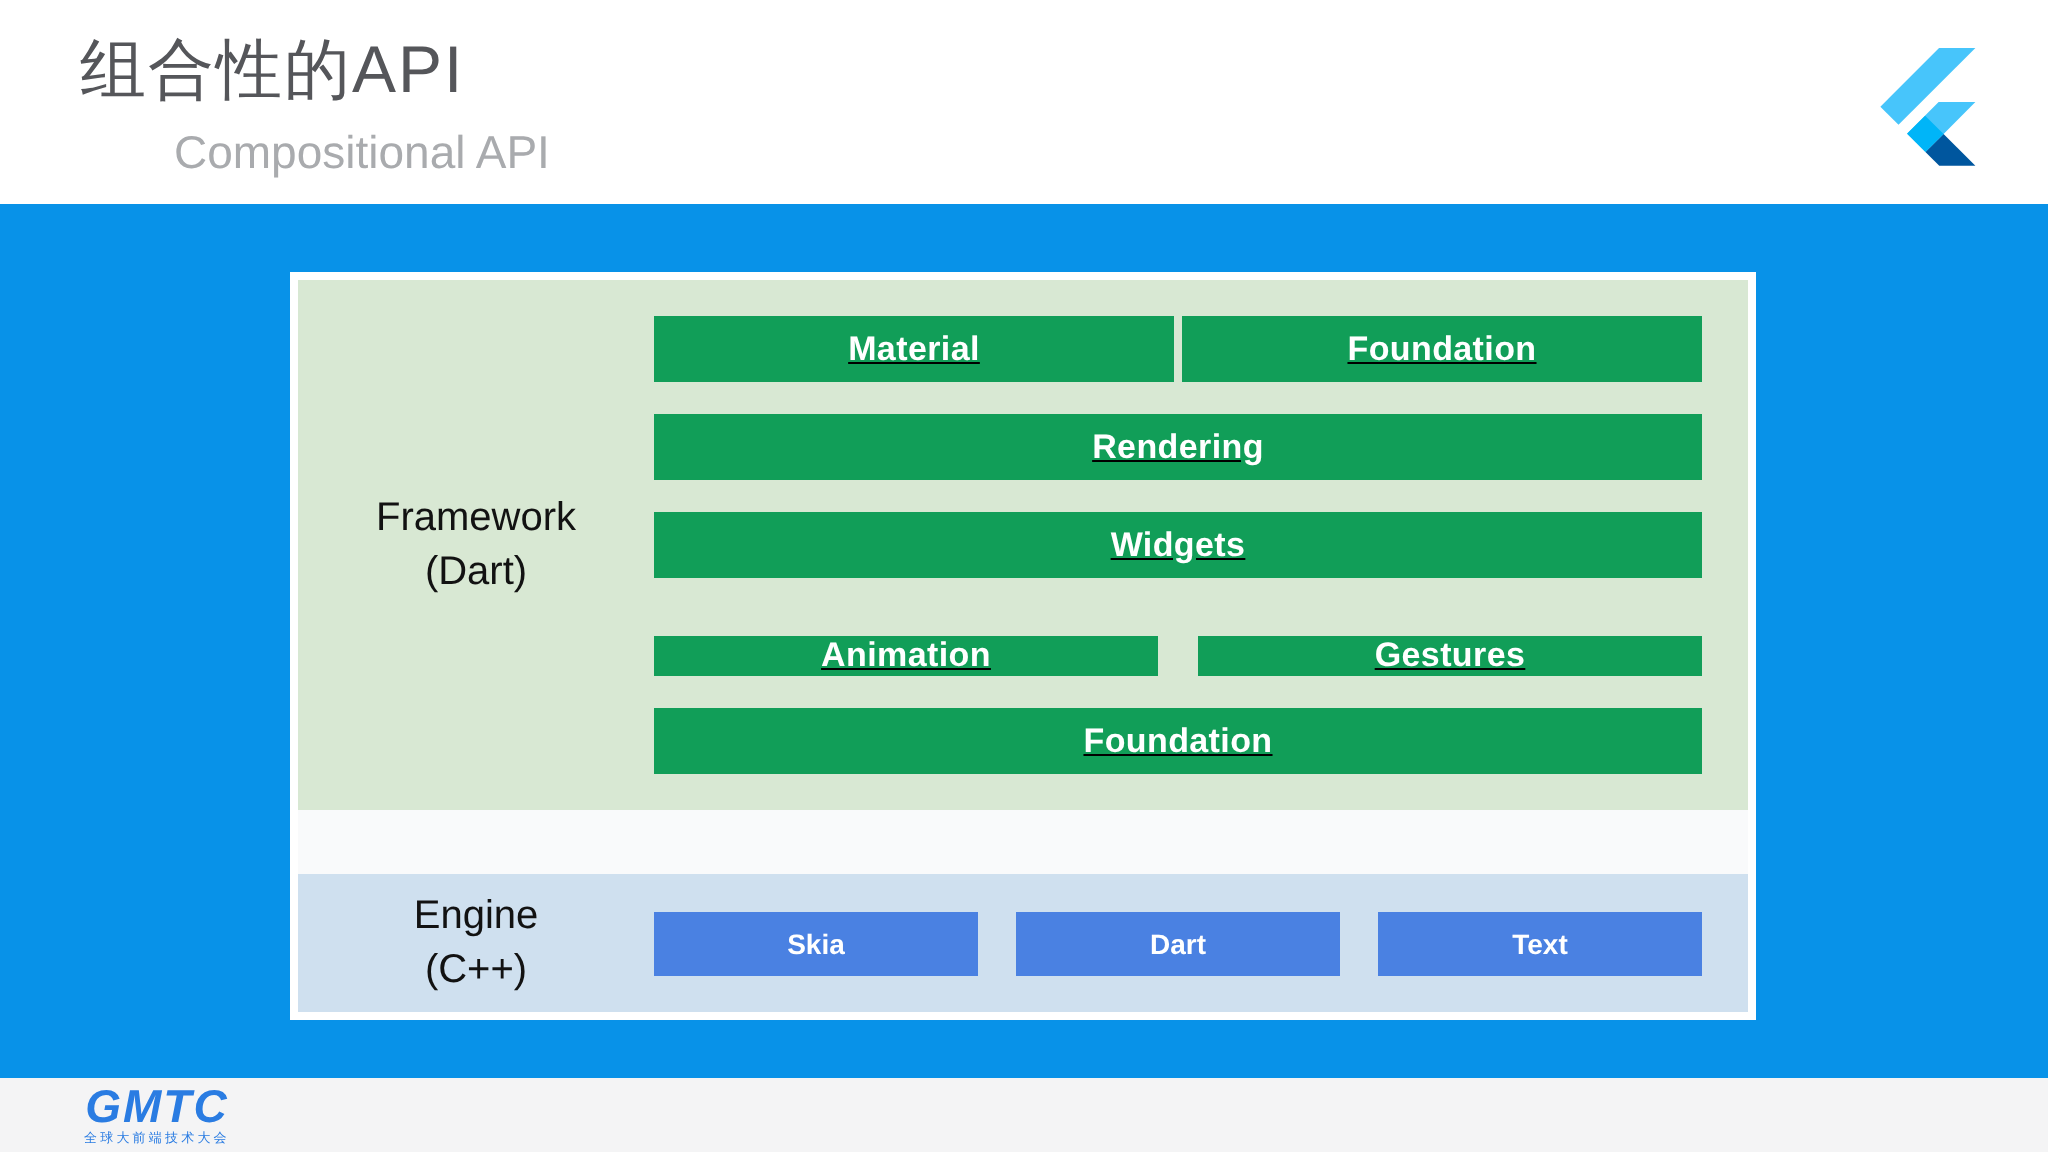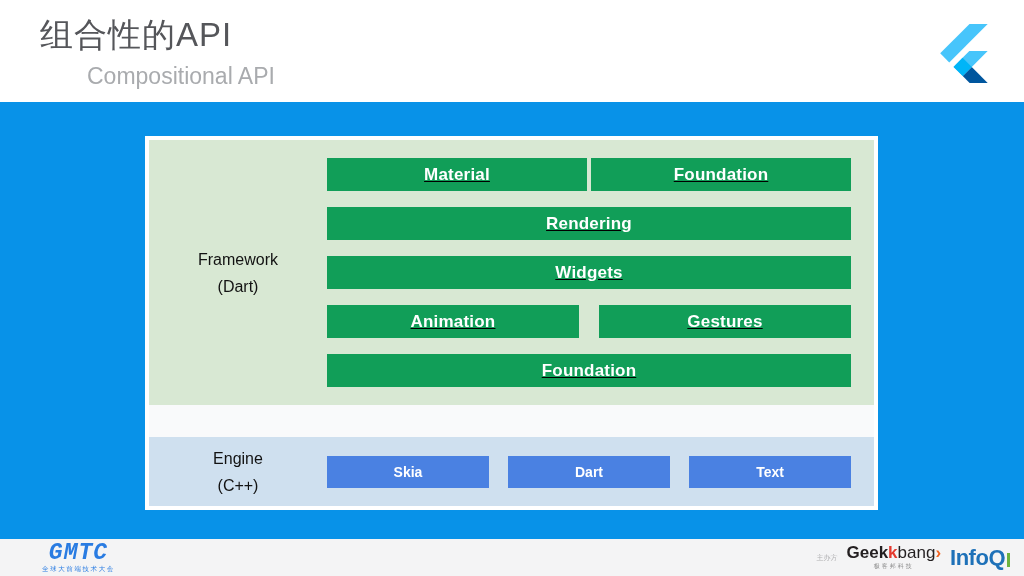--- a/index.html
+++ b/index.html
@@ -22,41 +22,41 @@
   .arch { position:absolute; left:145px; top:34px; width:733px; height:374px;
           background:#ffffff; padding:4px; display:flex; flex-direction:column; }
 
   .sec { display:flex; width:100%; }
   .sec-framework { height:265px; background:#d8e8d3; }
   .sec-gap { height:32px; background:#f9fafb; }
   .sec-engine { flex:1; background:#cfe0ef; }
 
   .label-col { width:178px; flex:none; display:flex; flex-direction:column;
                justify-content:center; align-items:center; color:#121212;
-               font-size:16px; line-height:27px; text-align:center; }
+               font-size:20px; line-height:27px; text-align:center; }
 
   .rows { flex:1; padding:18px 23px 18px 0; display:flex; flex-direction:column; gap:16px; }
   .row { height:33px; display:flex;text-decoration:underline; }
   .row.gap4  { gap:4px; }
-  .row.gap20 { gap:20px; }
+  .row.gap20 { gap:20px;align-items:flex-end; }
 
   .bar { flex:1; display:flex; align-items:center; justify-content:center;
          color:#ffffff; font-size:17px; font-weight:bold; letter-spacing:0.2px; }
   .bar-green { background:#119e58; }
 
   .engine-rows { flex:1; display:flex; align-items:center; padding-right:23px; gap:19px; }
   .bar-blue { flex:1; height:32px; background:#4a81e2; display:flex; align-items:center;
               justify-content:center; color:#fff; font-size:14px; font-weight:bold; }
 
   
   .footer { position:absolute; left:0; top:539px; width:1024px; height:37px; background:#f4f4f5; }
 
   .gmtc { position:absolute; left:42px; top:3px; display:flex; flex-direction:column; align-items:center; }
   .gmtc-wordmark { font-size:23px; font-weight:bold; font-style:italic; color:#2a7ce2;
-                   letter-spacing:1px; line-height:22px;font-family:Liberation Mono, monospace; }
+                   letter-spacing:1px; line-height:22px; }
   .gmtc-tagline { font-size:6.5px; letter-spacing:1.6px; color:#2a7ce2; margin-top:1px; }
 
   .footer-right { position:absolute; right:14px; top:0; height:37px; display:flex;
                   align-items:center; gap:9px; }
   .organizer { font-size:7px; color:#b0b0b2; }
   .geekbang { display:flex; flex-direction:column; align-items:center; }
   .geekbang-line { font-size:17px; line-height:16px; color:#231f20; white-space:nowrap; }
   .gb-bold { font-weight:bold; color:#231f20; }
   .gb-red { font-weight:bold; color:#e4392e; }
   .gb-reg { font-weight:normal; color:#231f20; }
@@ -127,28 +127,15 @@
       </div>
 
     </div>
   </div>
 
   <div class="footer">
     <div class="gmtc">
       <div class="gmtc-wordmark">GMTC</div>
       <div class="gmtc-tagline">全球大前端技术大会</div>
     </div>
-    <div class="footer-right">
-      <span class="organizer">主办方</span>
-      <div class="geekbang">
-        <div class="geekbang-line">
-          <span class="gb-bold">Geek</span><span class="gb-red">k</span><span class="gb-reg">bang</span><span class="gb-arrow">›</span>
-        </div>
-        <div class="geekbang-tagline">极客邦科技</div>
-      </div>
-      <div class="infoq">
-        <span class="infoq-wordmark">InfoQ</span>
-        <span class="infoq-cursor"></span>
-      </div>
-    </div>
   </div>
 
 </div>
 
 </body></html>

